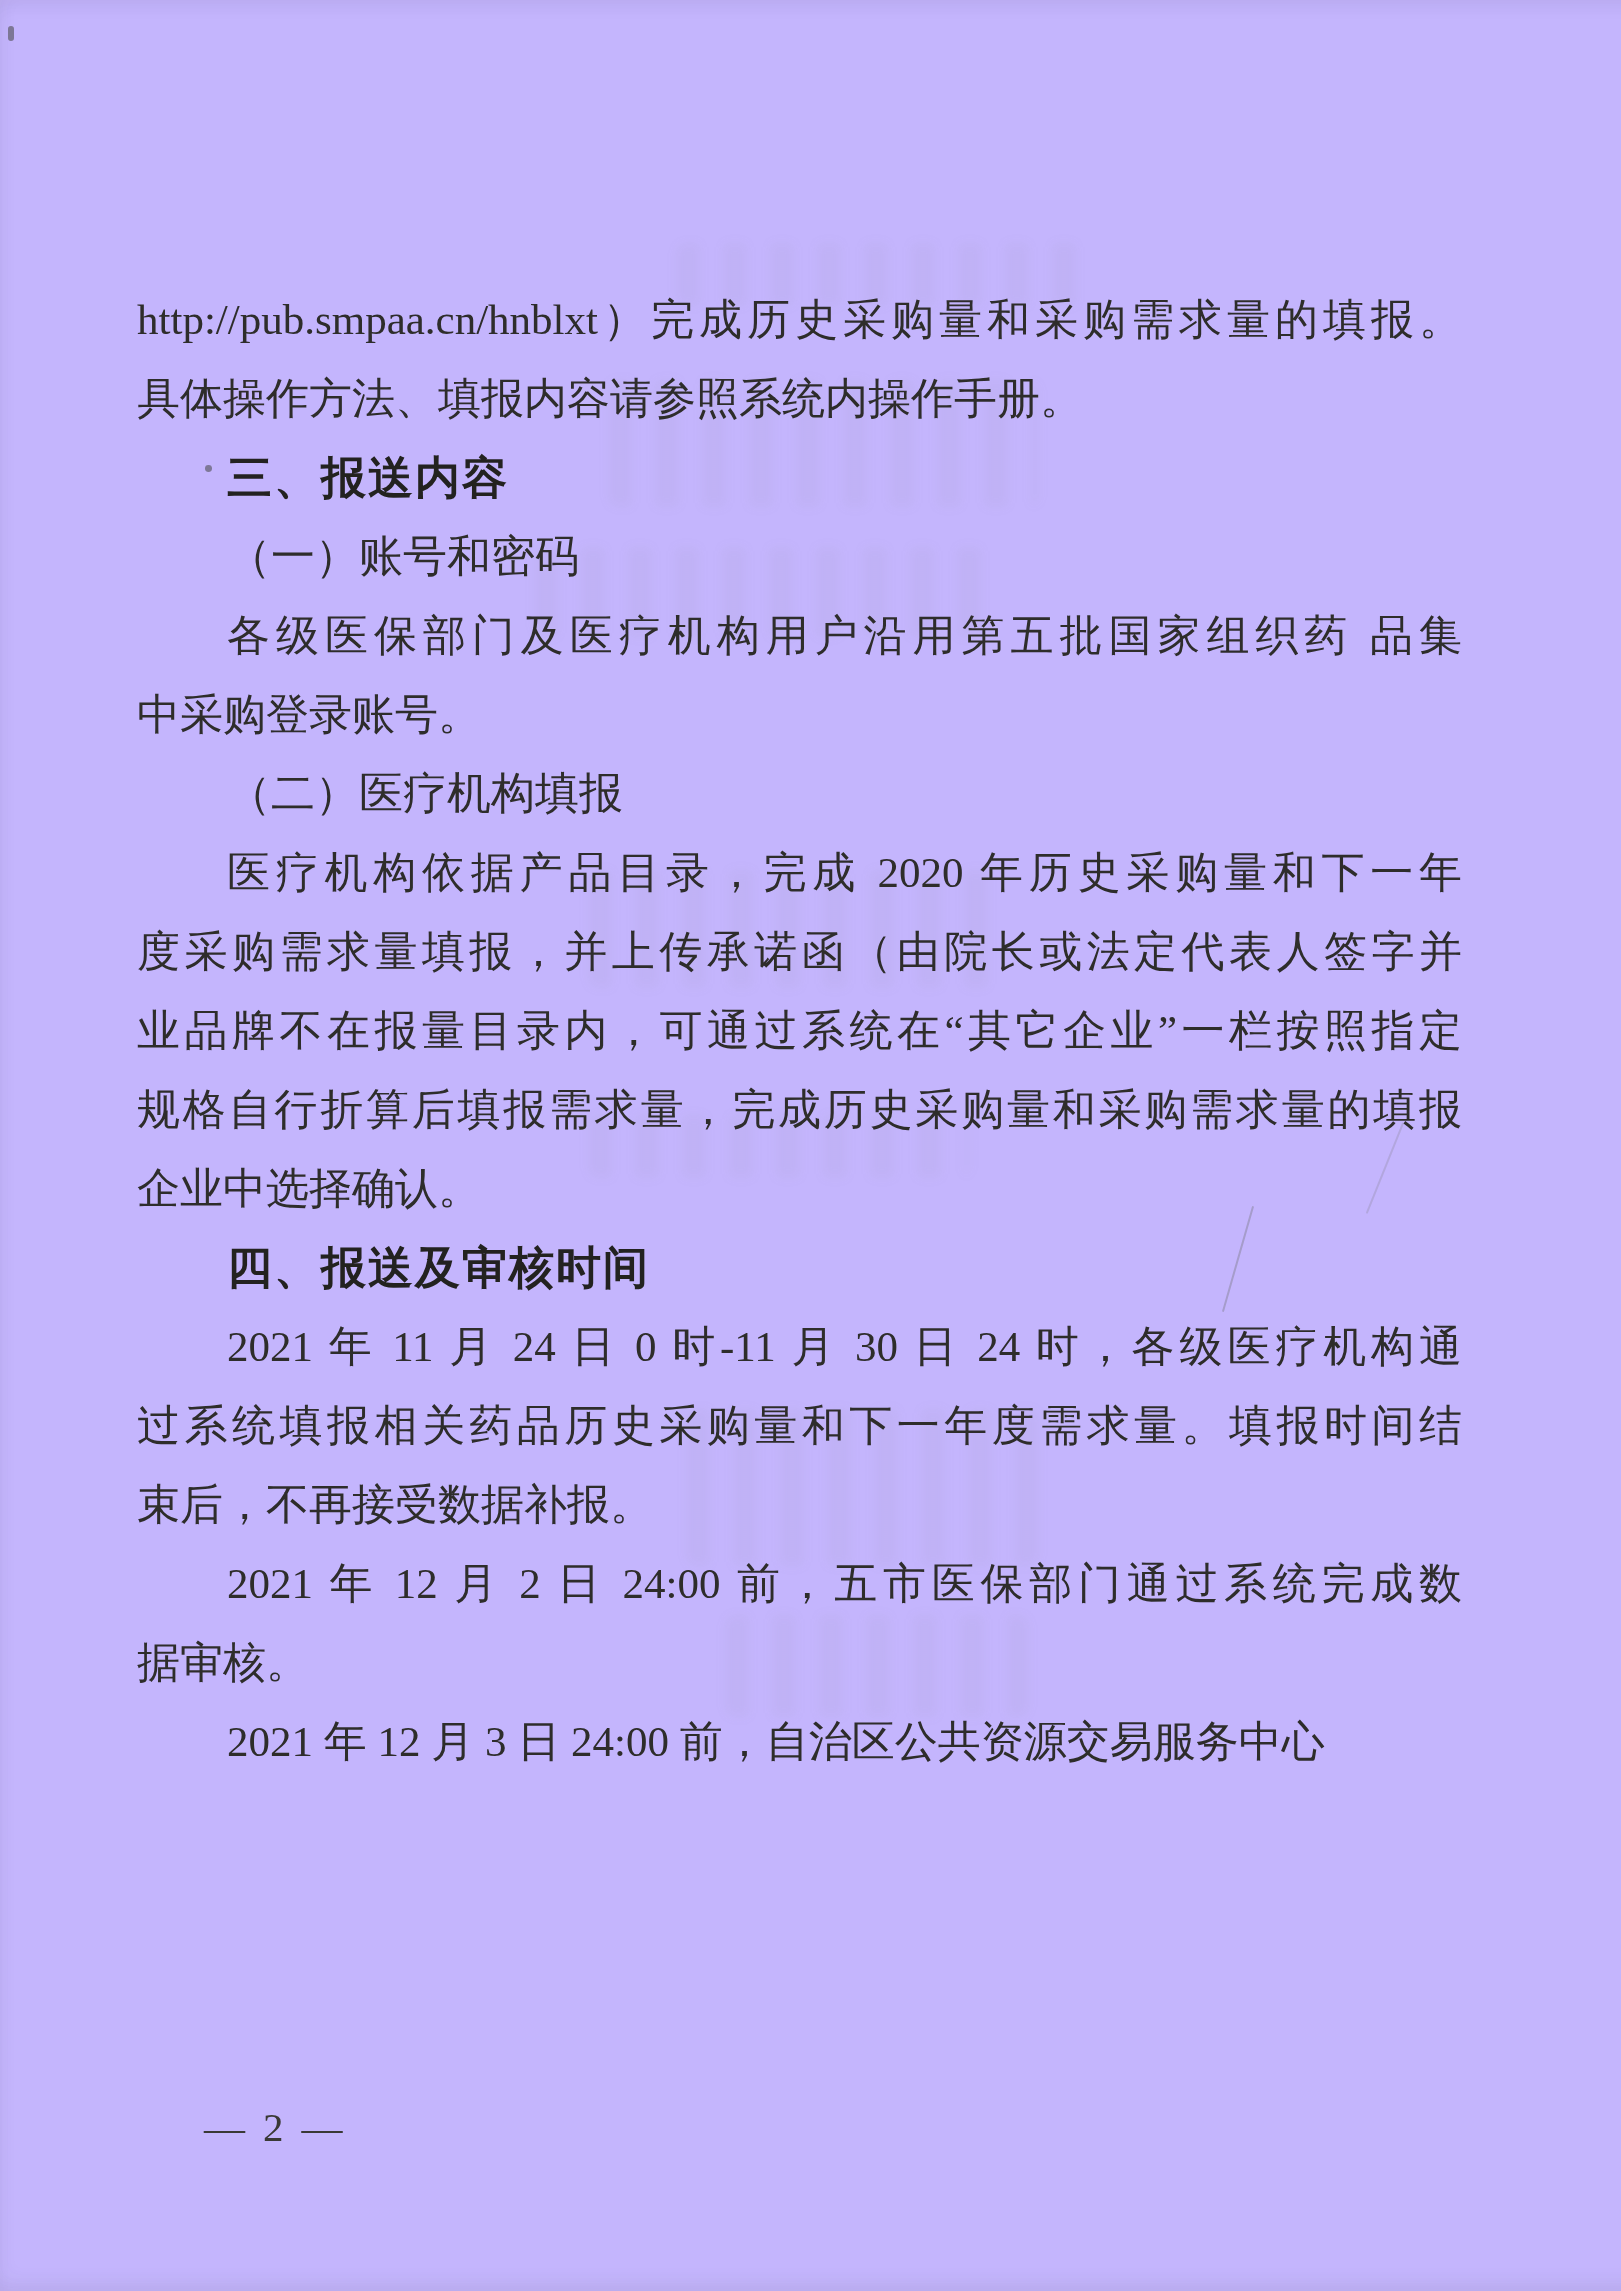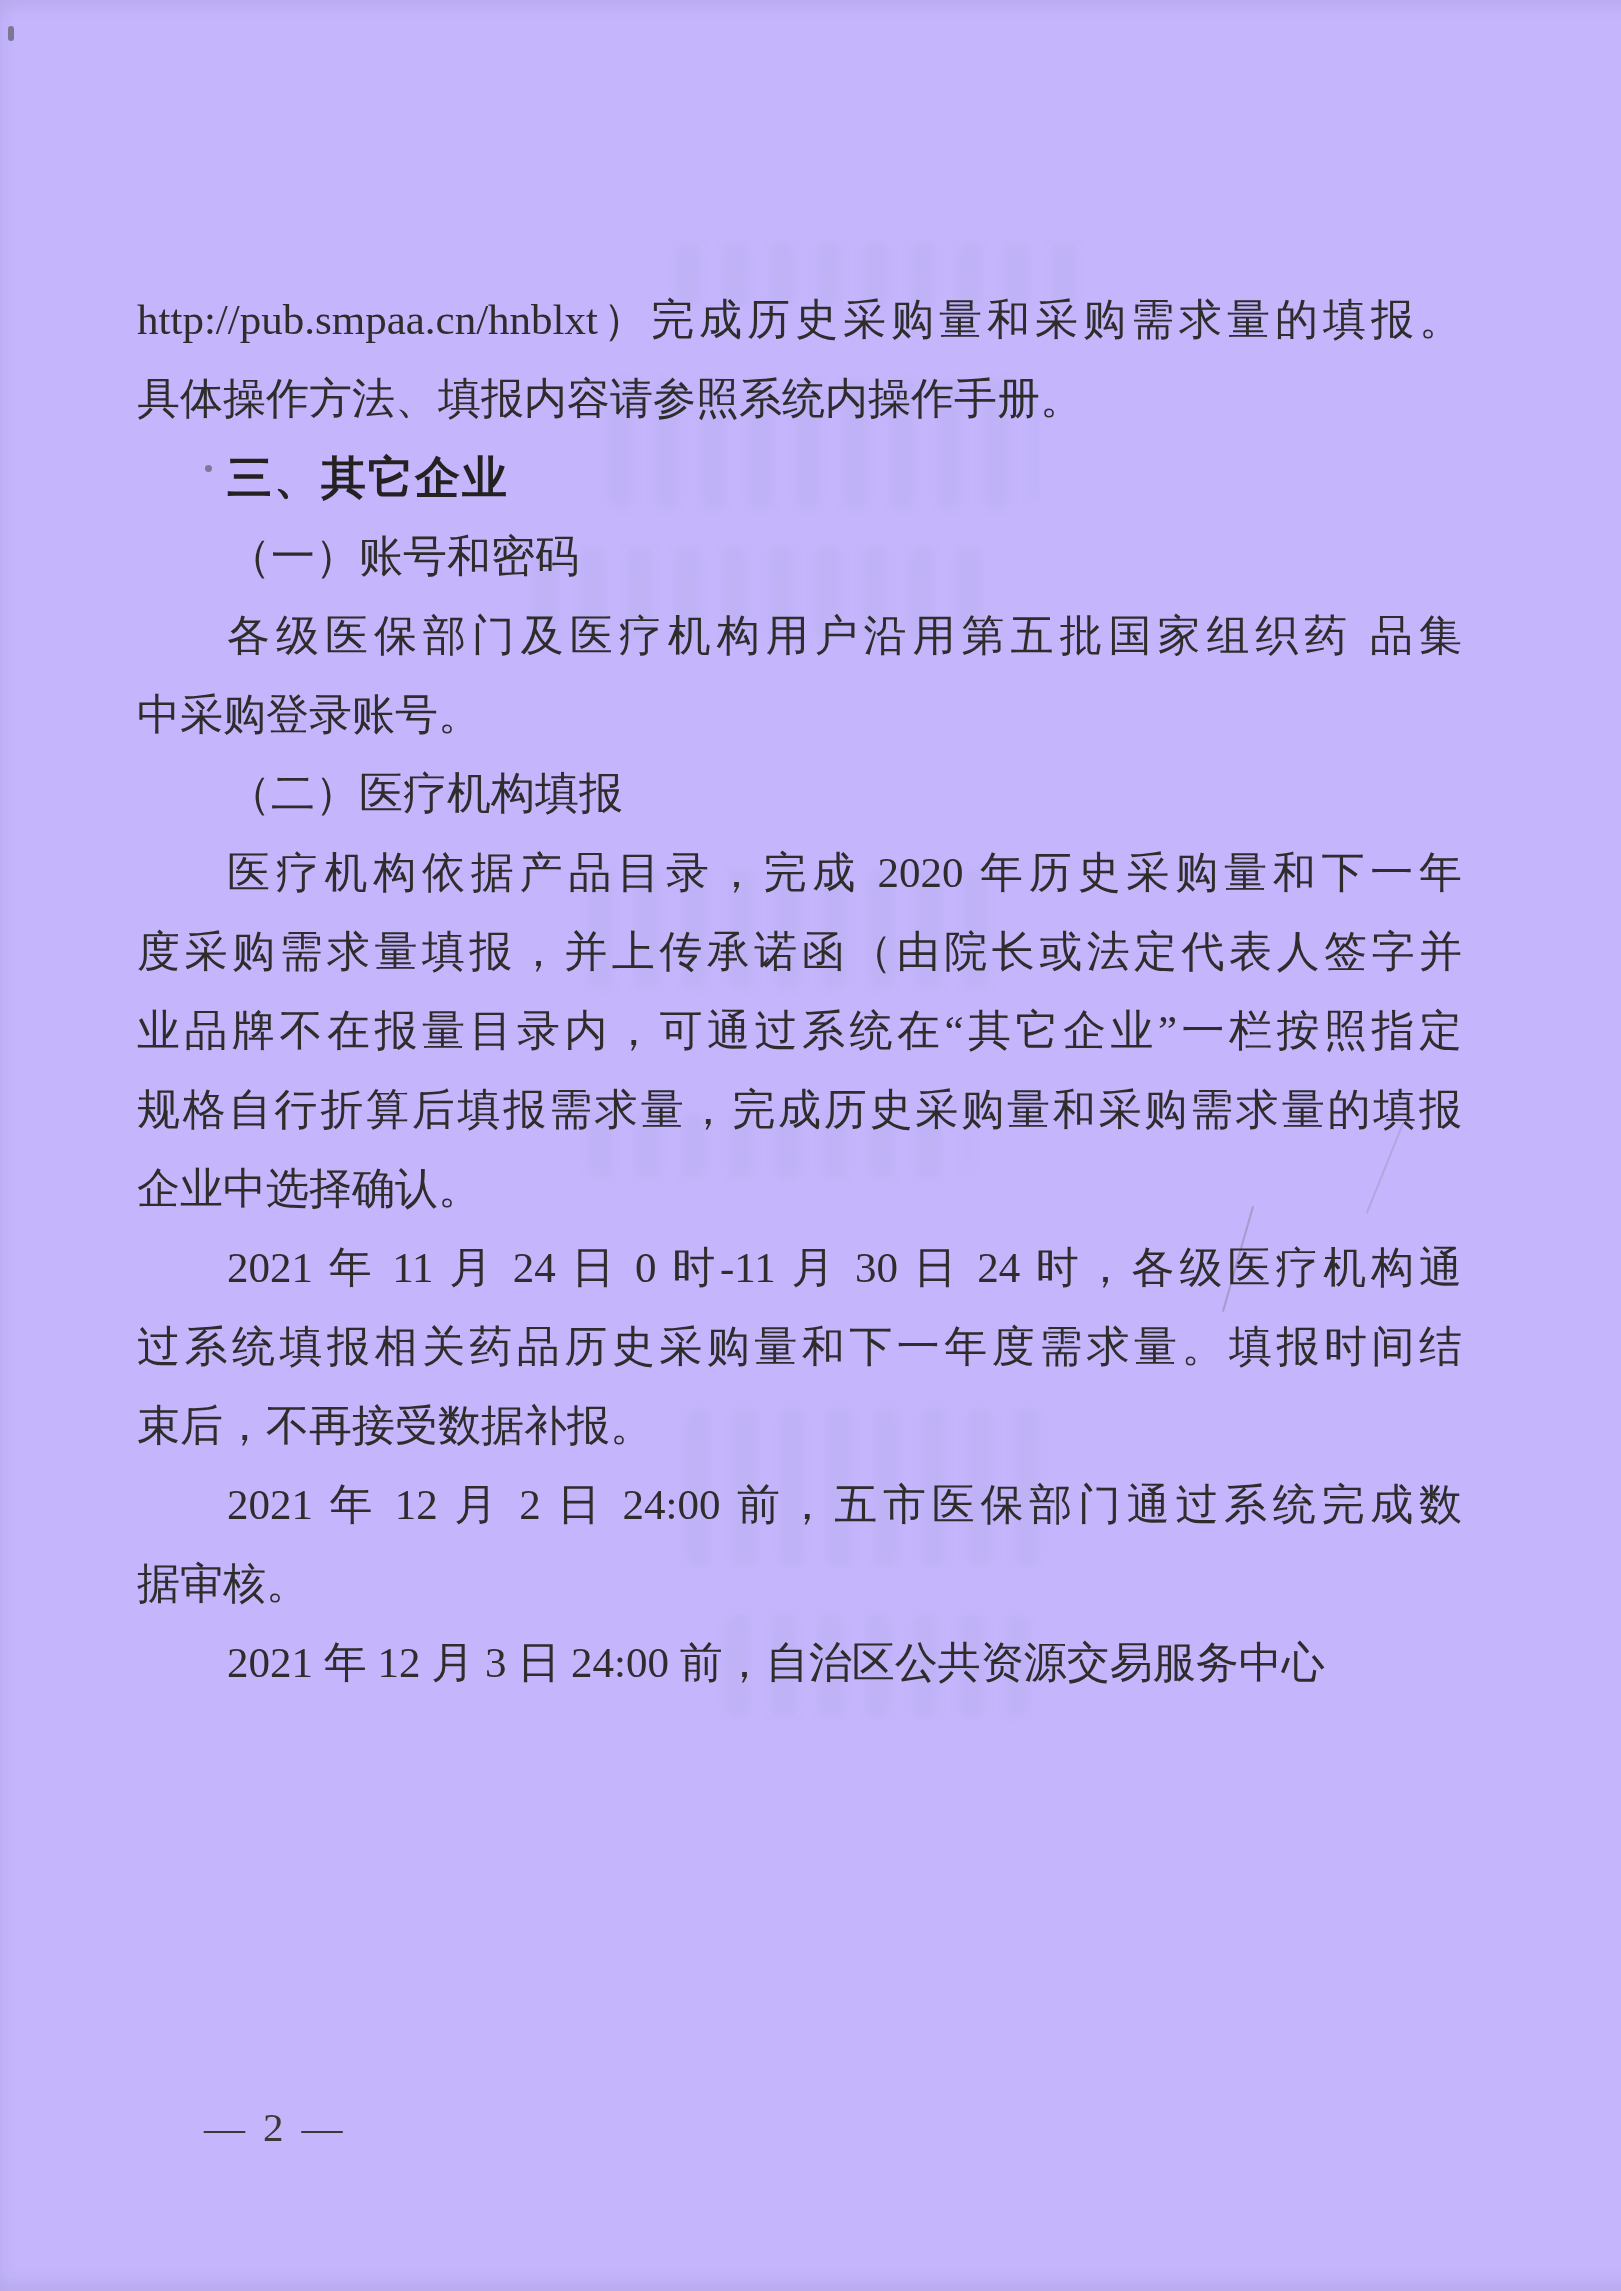--- a/index.html
+++ b/index.html
@@ -114,30 +114,31 @@
   <div class="ghost g7"></div>
 
   <div class="scratch sc1"></div>
   <div class="scratch sc2"></div>
   <div class="speck sp1"></div>
   <div class="speck sp2"></div>
 
   <div class="content" id="doc-lines">
       <div class="line body justify">http://pub.smpaa.cn/hnblxt）完成历史采购量和采购需求量的填报。</div>
       <div class="line body">具体操作方法、填报内容请参照系统内操作手册。</div>
-      <div class="line heading indent">三、其它企业</div>
+      <div class="line heading indent">三、报送内容</div>
       <div class="line subheading indent">（一）账号和密码</div>
       <div class="line body indent justify">各级医保部门及医疗机构用户沿用第五批国家组织药 品集</div>
       <div class="line body">中采购登录账号。</div>
       <div class="line subheading indent">（二）医疗机构填报</div>
       <div class="line body indent justify">医疗机构依据产品目录，完成 2020 年历史采购量和下一年</div>
       <div class="line body justify">度采购需求量填报，并上传承诺函（由院长或法定代表人签字并</div>
       <div class="line body justify">业品牌不在报量目录内，可通过系统在“其它企业”一栏按照指定</div>
       <div class="line body justify">规格自行折算后填报需求量，完成历史采购量和采购需求量的填报</div>
       <div class="line body">企业中选择确认。</div>
+      <div class="line heading indent">四、报送及审核时间</div>
       <div class="line body indent justify">2021 年 11 月 24 日 0 时-11 月 30 日 24 时，各级医疗机构通</div>
       <div class="line body justify">过系统填报相关药品历史采购量和下一年度需求量。填报时间结</div>
       <div class="line body">束后，不再接受数据补报。</div>
       <div class="line body indent justify">2021 年 12 月 2 日 24:00 前，五市医保部门通过系统完成数</div>
       <div class="line body">据审核。</div>
       <div class="line body indent">2021 年 12 月 3 日 24:00 前，自治区公共资源交易服务中心</div>
     </div>
 
   <div class="footer">— 2 —</div>
 

